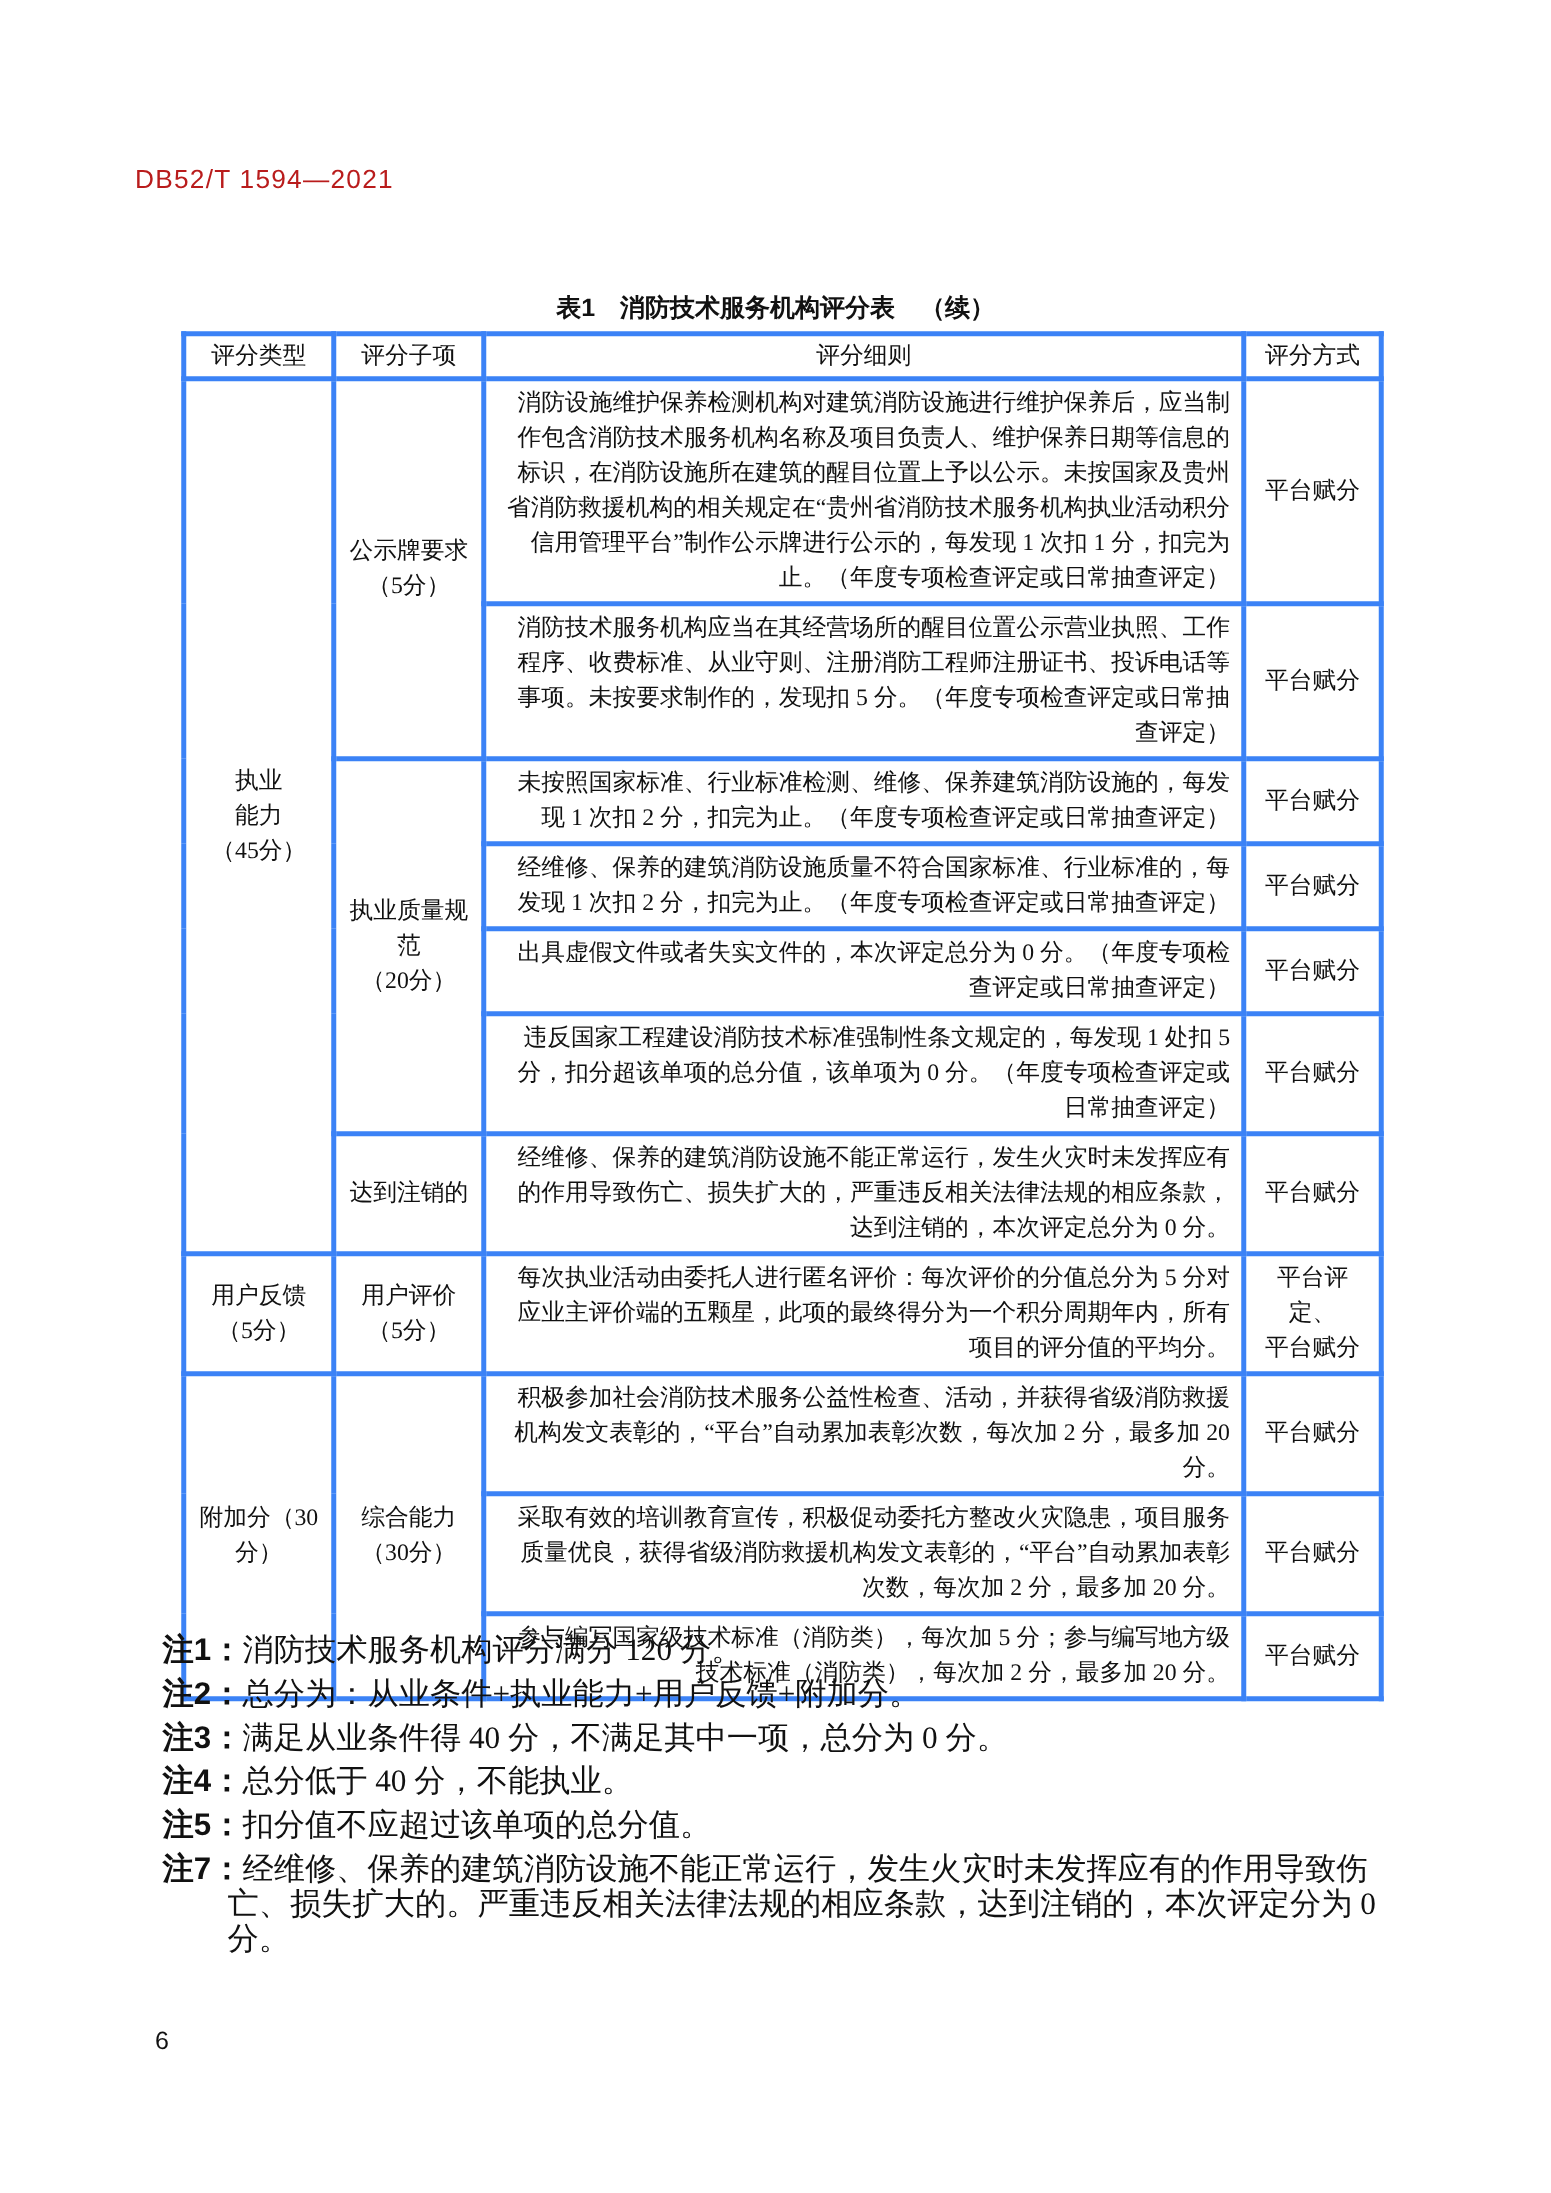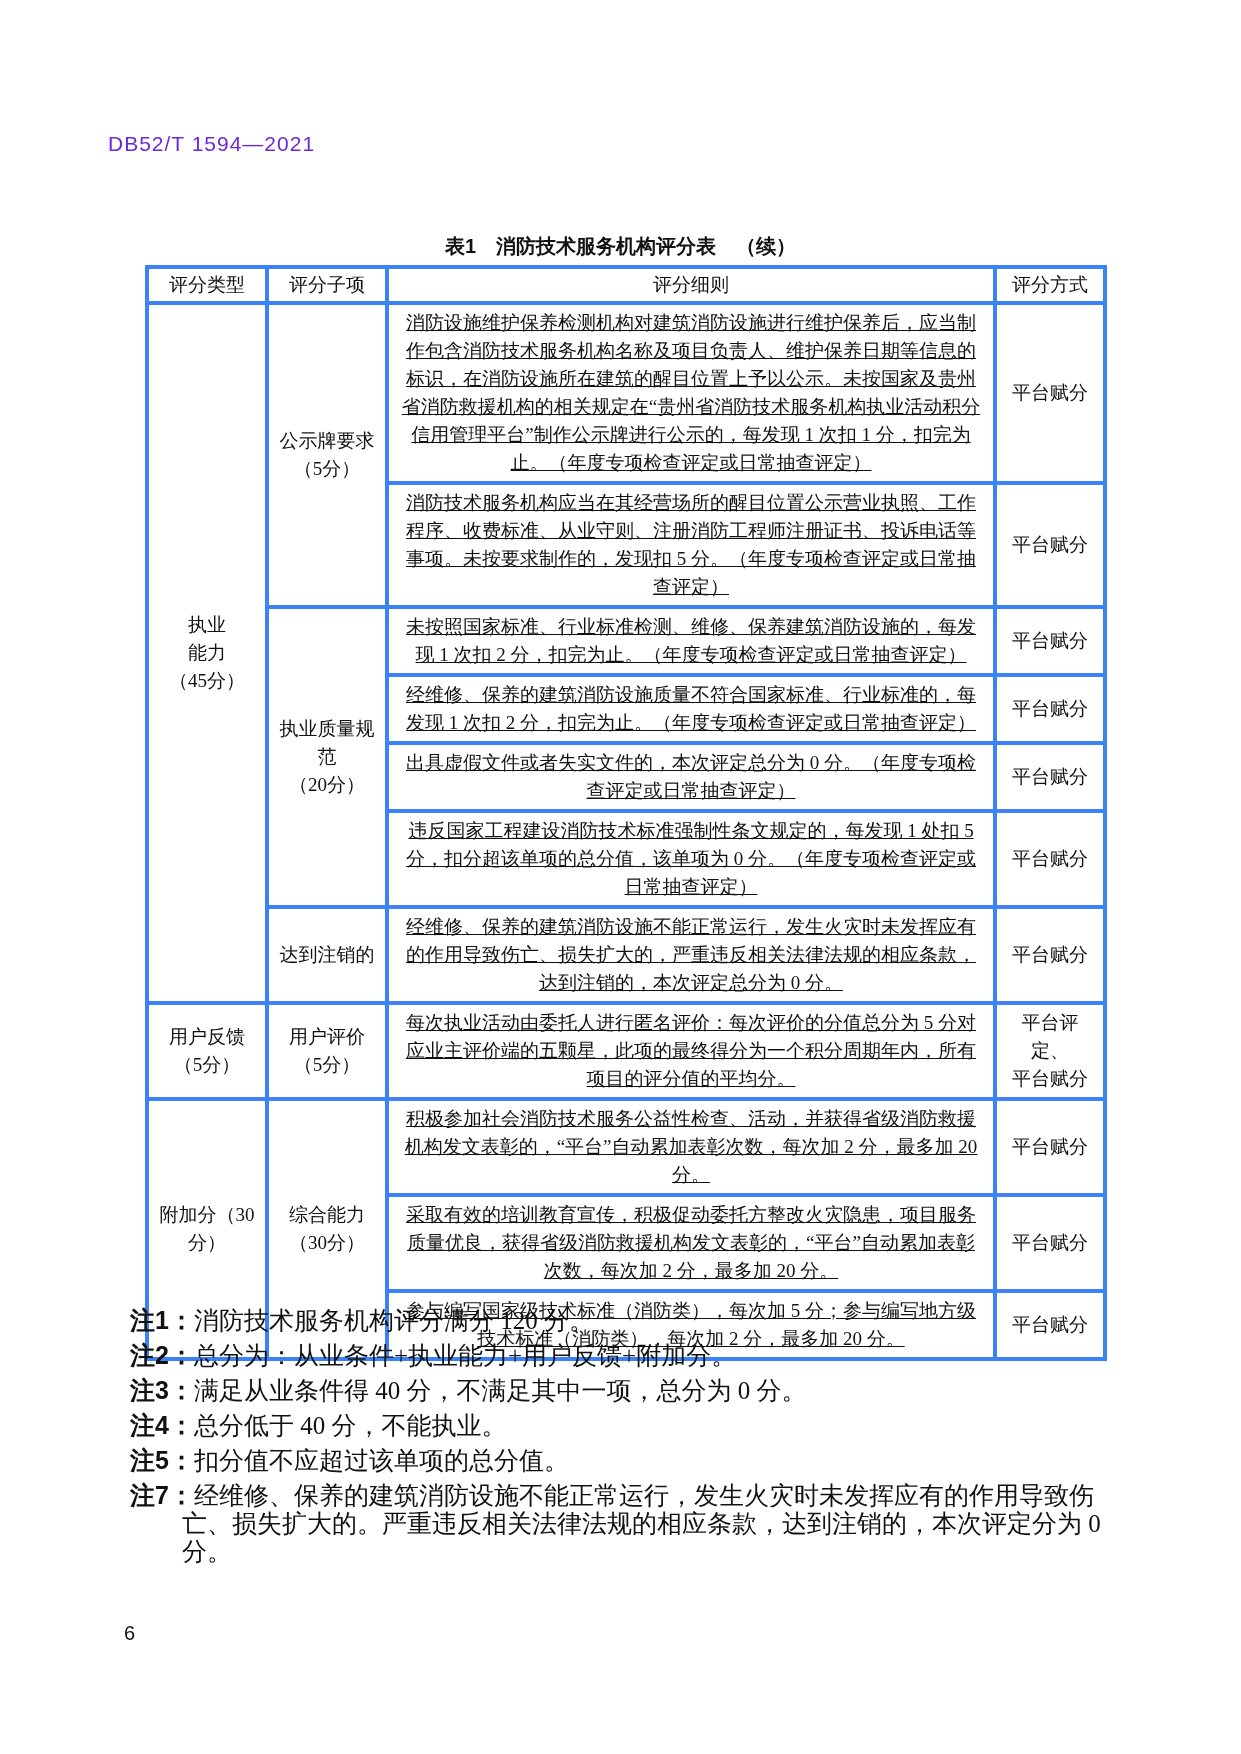--- a/index.html
+++ b/index.html
@@ -13,21 +13,21 @@
     font-family: "Liberation Serif", "DejaVu Serif", serif;
     overflow: hidden;
   }
   .doc-code {
     position: absolute;
     left: 108px;
     top: 132px;
     font-family: "Liberation Sans", "DejaVu Sans", sans-serif;
     font-size: 21px;
     letter-spacing: 1px;
-    color: #6d28d9;
+    color: #b91c1c;
   }
   .table-title {
     position: absolute;
     left: 0;
     top: 233px;
     width: 100%;
     text-align: center;
     font-family: "Liberation Sans", "DejaVu Sans", sans-serif;
     font-weight: bold;
     font-size: 20px;
@@ -58,22 +58,21 @@
     text-align: center;
     height: 36px;
     padding: 2px 4px;
   }
   td.c-type, td.c-sub, td.c-method {
     text-align: center;
     white-space: pre-line;
     padding: 2px 4px;
   }
   td.c-detail {
-    text-align: center;
-    text-decoration: underline;
+    text-align: right;
   }
   .notes {
     position: absolute;
     left: 130px;
     top: 1306px;
     width: 985px;
     font-size: 25px;
     color: #111;
   }
   .note {

